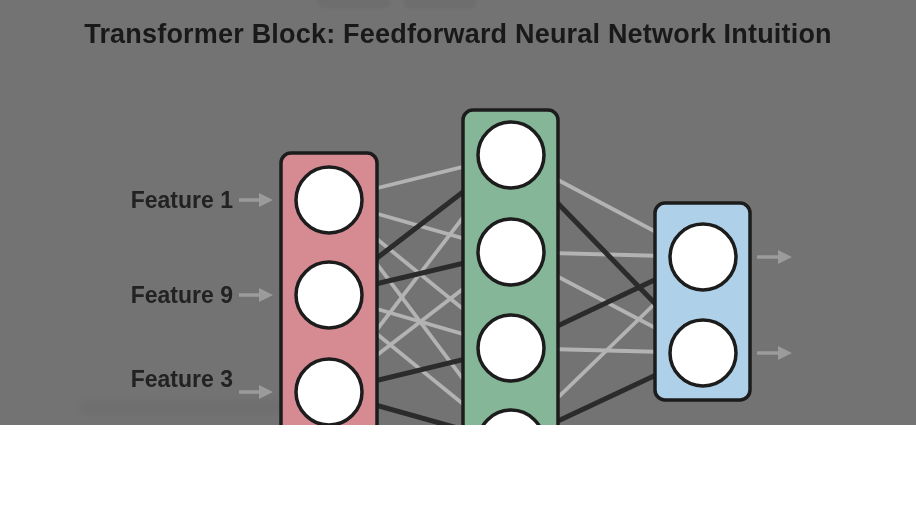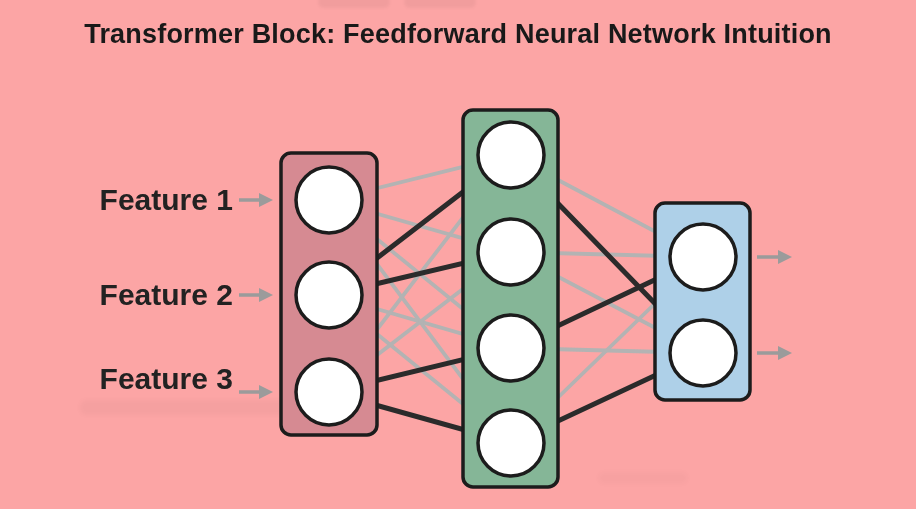--- a/index.html
+++ b/index.html
@@ -1,38 +1,38 @@
 <!DOCTYPE html>
 <html><head>
 <meta charset="utf-8">
 <style>
   html,body{margin:0;padding:0;}
   .stage{
     position:relative;
-    width:916px;height:509px;
-    background:#fca5a5;
+    width:916px;height:425px;
+    background:#737373;
     overflow:hidden;
     font-family:"Liberation Sans", sans-serif;
   }
   .title{
     position:absolute;
     top:19px;left:0;width:916px;
     text-align:center;
     font-size:27px;
     font-weight:bold;
     color:#191919;
     letter-spacing:0.2px;
   }
   .net-svg{position:absolute;left:0;top:0;width:916px;height:509px;}
   .feature-label{
     position:absolute;
     left:60px;width:173px;height:30px;
     line-height:30px;
     text-align:right;
-    font-size:30px;
+    font-size:23px;
     font-weight:bold;
     color:#222222;
   }
   .feature-label.f1{top:185px;}
   .feature-label.f2{top:280px;}
   .feature-label.f3{top:364px;}
   .smudge{
     position:absolute;
     background:rgba(0,0,0,0.045);
     border-radius:6px;
@@ -94,16 +94,16 @@
       <polygon points="259,288 273,295 259,302" fill="#9b9b9b"></polygon>
       <line x1="239" y1="392" x2="259" y2="392" stroke="#9b9b9b" stroke-width="3.5"></line>
       <polygon points="259,385 273,392 259,399" fill="#9b9b9b"></polygon>
       <line x1="757" y1="257" x2="778" y2="257" stroke="#9b9b9b" stroke-width="3.5"></line>
       <polygon points="778,250 792,257 778,264" fill="#9b9b9b"></polygon>
       <line x1="757" y1="353" x2="778" y2="353" stroke="#9b9b9b" stroke-width="3.5"></line>
       <polygon points="778,346 792,353 778,360" fill="#9b9b9b"></polygon>
     </svg>
 
   <div class="feature-label f1">Feature 1</div>
-  <div class="feature-label f2">Feature 2</div>
+  <div class="feature-label f2">Feature 9</div>
   <div class="feature-label f3">Feature 3</div>
 
 </div>
 
 </body></html>

